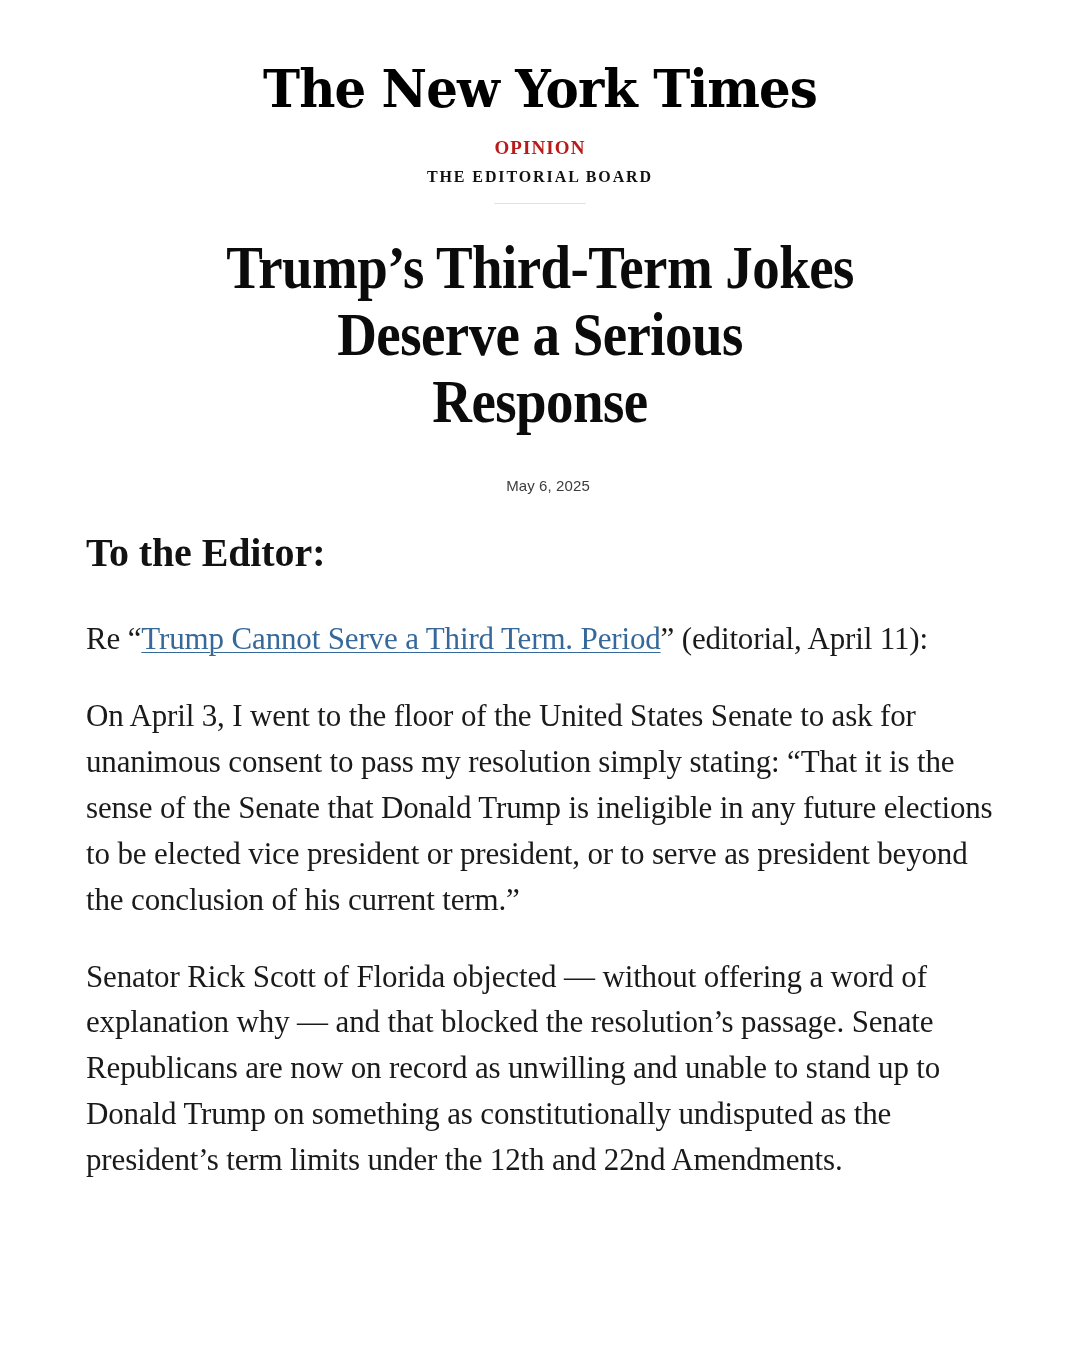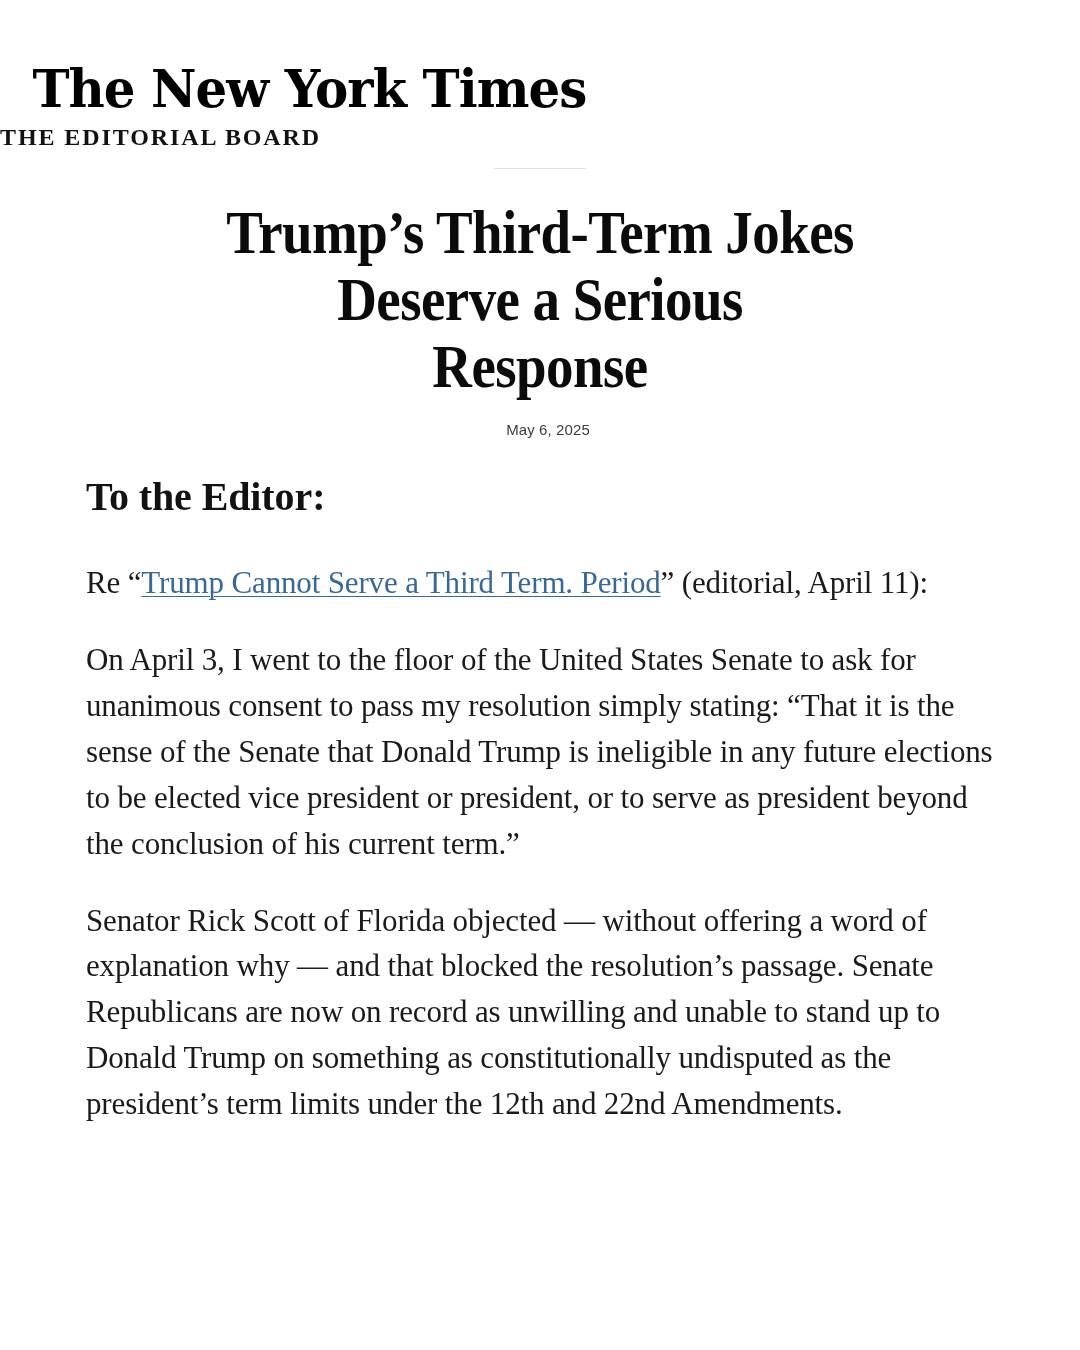--- a/index.html
+++ b/index.html
@@ -21,21 +21,21 @@
   .page {
     width: 1080px;
     height: 1350px;
     background: #ffffff;
     position: relative;
     padding: 0;
   }
 
   
   .masthead {
-    text-align: left;
+    text-align: center;
     padding-top: 62px;
   }
 
   .nyt-logo {
     font-family: "DejaVu Serif", "Liberation Serif", serif;
     font-size: 53px;
     font-weight: 700;
     letter-spacing: -1px;
     color: #000000;
     line-height: 1.0;
@@ -51,21 +51,21 @@
     font-size: 19px;
     font-weight: 700;
     letter-spacing: 1.1px;
     color: #b91b1b;
     text-transform: uppercase;
   }
 
   .kicker-board {
     margin-top: 9px;
     font-family: "Liberation Serif", "DejaVu Serif", serif;
-    font-size: 24px;
+    font-size: 16px;
     font-weight: 700;
     letter-spacing: 1.9px;
     color: #121212;
     text-transform: uppercase;
   }
 
   .kicker-rule {
     width: 92px;
     height: 1px;
     background: #e2e2e2;
@@ -83,21 +83,21 @@
     font-size: 61px;
     line-height: 1.10;
     letter-spacing: -0.6px;
     color: #0b0b0b;
     transform: scaleX(0.90);
   }
 
   .headline .l2 { display: block; }
 
   .dateline {
-    margin-top: 21px;
+    margin-top: 42px;
     text-align: center;
     font-family: "Liberation Sans", "DejaVu Sans", sans-serif;
     font-size: 15px;
     font-weight: 400;
     color: #3c3c3c;
     letter-spacing: 0.1px;
     padding-left: 16px;
   }
 
   
@@ -152,20 +152,21 @@
   }
 </style>
 </head>
 <body>
 
 <div class="page">
 
   <header class="masthead">
     <div class="nyt-logo">The New York Times</div>
 
+    <div class="kicker-opinion">OPINION</div>
 
     <div class="kicker-board">THE EDITORIAL BOARD</div>
 
     <hr class="kicker-rule">
   </header>
 
   <h1 class="headline">
     <span class="l1">Trump’s Third-Term Jokes</span>
     <span class="l2">Deserve a Serious Response</span>
   </h1>

